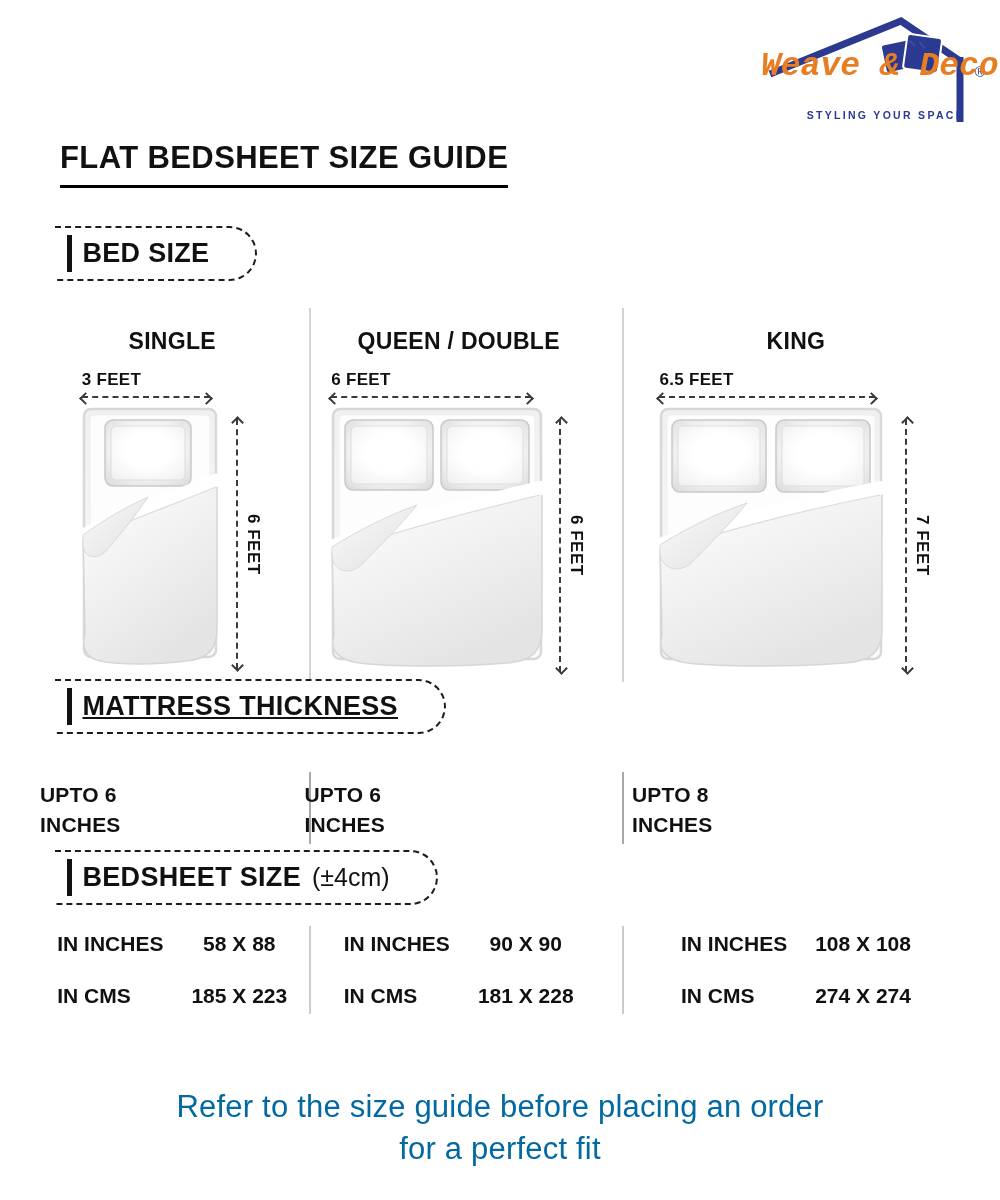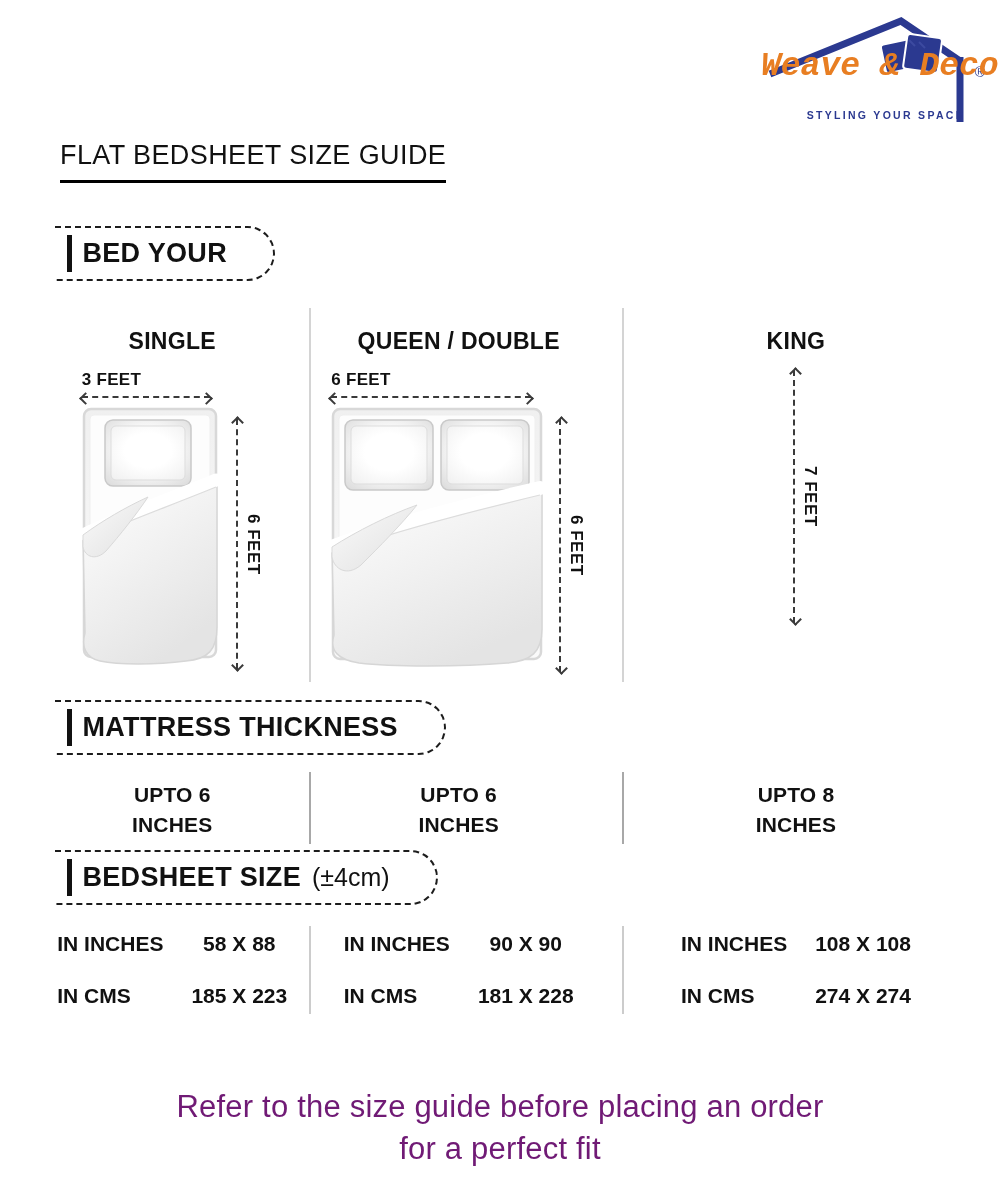--- a/index.html
+++ b/index.html
@@ -9,32 +9,32 @@
   
   .logo{position:absolute;left:753px;top:12px;width:232px;height:118px;}
   .logo-svg{position:absolute;left:0;top:0;}
   .logo-name{position:absolute;left:8px;top:36px;font-family:Liberation Mono, monospace;
              font-style:italic;font-weight:bold;font-size:33px;color:#E87E22;white-space:nowrap;}
   .logo-tagline{position:absolute;right:20px;top:97px;font-size:10.5px;font-weight:bold;
                 letter-spacing:2.3px;color:#2B3990;white-space:nowrap;}
   .logo-reg{position:absolute;right:0px;top:52px;font-size:14px;color:#2B3990;}
 
   
-  .title{position:absolute;left:60px;top:140px;font-size:27px;font-weight:400;
+  .title{position:absolute;left:60px;top:140px;font-size:31px;font-weight:700;
          letter-spacing:.4px;border-bottom:3.5px solid #000;padding-bottom:9px;display:inline-block;}
 
   
   .pill{position:absolute;display:inline-flex;align-items:center;gap:11px;background:#fff;
         border:2px dashed #1c1c1c;border-left:none;border-radius:0 32px 32px 0;
         padding:7px 46px 7px 12px;}
   .pill-bar{width:4.5px;height:37px;background:#111;}
   .pill-label{font-size:27px;font-weight:800;letter-spacing:.3px;white-space:nowrap;}
   .pill-tol{font-size:25px;font-weight:400;white-space:nowrap;}
   .pill-bedsize{left:55px;top:226px;}
-  .pill-mattress{left:55px;top:700px;}
+  .pill-mattress{left:55px;top:679px;text-decoration:underline;}
   .pill-bedsheet{left:55px;top:850px;justify-content:center;}
 
   
   .row{position:absolute;left:40px;width:920px;display:flex;}
   .col1{width:270px;} .col2{width:315px;} .col3{width:335px;padding-left:19px;}
 
   .beds-row{top:306px;}
   .bed-col{display:flex;flex-direction:column;align-items:center;}
   .bed-stack{display:flex;flex-direction:column;}
   .bed-name{font-size:23px;font-weight:800;letter-spacing:.3px;margin-bottom:15px;white-space:nowrap;margin-top:22px;}
@@ -48,39 +48,39 @@
 
   .v-arrow-wrap{display:flex;align-items:center;gap:5px;}
   .v-arrow{position:relative;width:0;border-left:2px dashed #3a3a3a;}
   .v-arrow::before,.v-arrow::after{content:"";position:absolute;left:-4.5px;width:7px;height:7px;}
   .v-arrow::before{top:-1px;border-left:2px solid #3a3a3a;border-top:2px solid #3a3a3a;transform:rotate(45deg);}
   .v-arrow::after{bottom:-1px;border-left:2px solid #3a3a3a;border-top:2px solid #3a3a3a;transform:rotate(225deg);}
   .v-label{writing-mode:vertical-rl;font-size:17px;font-weight:700;letter-spacing:.5px;white-space:nowrap;}
 
   
   .thickness-row{top:780px;}
-  .th-cell{text-align:center;font-size:21px;font-weight:600;line-height:30px;letter-spacing:.2px;}
+  .th-cell{font-size:21px;font-weight:600;line-height:30px;letter-spacing:.2px;}
 
   
   .sheet-row{top:932px;}
   .sh-cell{display:flex;justify-content:center;}
   .sh-grid{display:grid;grid-template-columns:max-content max-content;column-gap:32px;row-gap:17px;gap:28px;}
   .sh-label{font-size:21px;font-weight:600;justify-self:start;white-space:nowrap;}
   .sh-value{font-size:21px;font-weight:600;justify-self:center;white-space:nowrap;}
 
   
   .vdiv{position:absolute;width:1.5px;}
   .vdiv-beds{top:308px;height:374px;background:#d4d4d4;}
   .vdiv-th{top:772px;height:72px;background:#a8a8a8;}
   .vdiv-sh{top:926px;height:88px;background:#cccccc;}
   .vd-a{left:309px;} .vd-b{left:622px;}
 
   
   .footer{position:absolute;top:1086px;left:0;width:1000px;text-align:center;
-          font-size:31px;line-height:1.35;color:#701a75;letter-spacing:.2px;}
+          font-size:31px;line-height:1.35;color:#0369a1;letter-spacing:.2px;}
 
   .bed-svg{display:block;}
 </style>
 </head>
 <body>
 
 <div class="page">
 
   <svg width="0" height="0" style="position:absolute">
     <defs>
@@ -117,21 +117,21 @@
     </svg>
     <span class="logo-reg">®</span>
     <div class="logo-name">Weave &amp; Decor</div>
     <div class="logo-tagline">STYLING YOUR SPACE</div>
   </div>
 
   <div class="title">FLAT BEDSHEET SIZE GUIDE</div>
 
   <div class="pill pill-bedsize">
     <span class="pill-bar"></span>
-    <span class="pill-label">BED YOUR</span>
+    <span class="pill-label">BED SIZE</span>
   </div>
 
   <div class="row beds-row">
 
     <div class="bed-col col1">
       <div class="bed-name">SINGLE</div>
       <div class="bed-inner">
         <div class="bed-stack">
           <div class="feet-label">3 FEET</div>
           <div class="h-arrow" style="width:128px"></div>
@@ -175,20 +175,36 @@
         <div class="v-arrow-wrap" style="height:253px;margin-left:16px">
           <div class="v-arrow" style="height:253px"></div>
           <div class="v-label">6 FEET</div>
         </div>
       </div>
     </div>
 
     <div class="bed-col col3">
       <div class="bed-name">KING</div>
       <div class="bed-inner">
+        <div class="bed-stack">
+          <div class="feet-label">6.5 FEET</div>
+          <div class="h-arrow" style="width:216px"></div>
+          <svg class="bed-svg" width="224" height="265" viewBox="0 0 224 265">
+            <rect x="2" y="2" width="220" height="250" rx="7" fill="url(#mG)" stroke="#d8d8d8" stroke-width="2.5"></rect>
+            <rect x="8" y="8" width="208" height="238" rx="4" fill="#fdfdfd" stroke="#efefef" stroke-width="1"></rect>
+            <rect x="13" y="13" width="94" height="72" rx="8" fill="url(#pG)" stroke="#c9c9c9" stroke-width="1.5"></rect>
+            <rect x="19" y="19" width="82" height="60" rx="5" fill="url(#pG2)" stroke="#dddddd" stroke-width="1"></rect>
+            <rect x="117" y="13" width="94" height="72" rx="8" fill="url(#pG)" stroke="#c9c9c9" stroke-width="1.5"></rect>
+            <rect x="123" y="19" width="82" height="60" rx="5" fill="url(#pG2)" stroke="#dddddd" stroke-width="1"></rect>
+            <path d="M1,138 C64,116 150,94 223,80 L223,222 C223,245 212,254 186,256 C136,260 62,260 28,256 C8,253 -2,244 3,228 Z" fill="url(#dG)" stroke="#d6d6d6" stroke-width="1.5"></path>
+            <path d="M3,137 C66,115 150,95 221,81" fill="none" stroke="#ffffff" stroke-width="14" stroke-linecap="round"></path>
+            <path d="M3,144 C68,122 152,102 221,88" fill="none" stroke="#dcdcdc" stroke-width="1.2"></path>
+            <path d="M1,138 C26,122 58,106 88,96 C72,116 50,138 32,156 C18,168 3,160 1,148 Z" fill="url(#fG)" stroke="#d9d9d9" stroke-width="1"></path>
+          </svg>
+        </div>
         <div class="v-arrow-wrap" style="height:253px;margin-left:22px">
           <div class="v-arrow" style="height:253px"></div>
           <div class="v-label">7 FEET</div>
         </div>
       </div>
     </div>
   </div>
 
   <div class="vdiv vdiv-beds vd-a"></div>
   <div class="vdiv vdiv-beds vd-b"></div>

